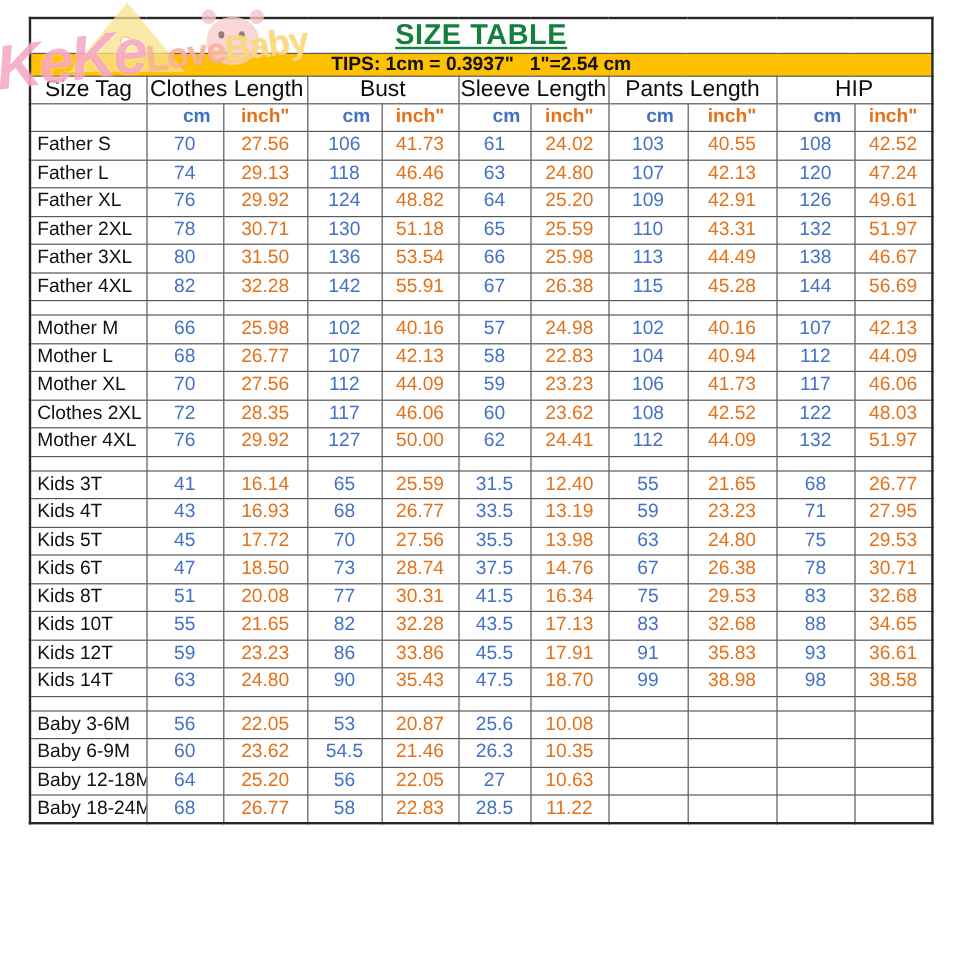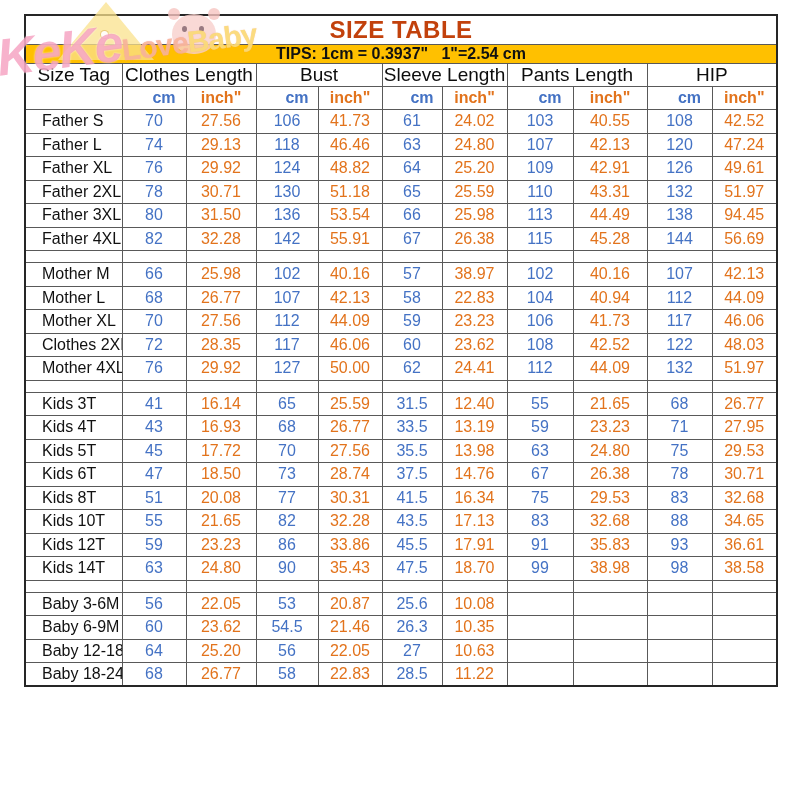--- a/index.html
+++ b/index.html
@@ -20,35 +20,35 @@
     border:2px solid var(--outer);
     background:#fff;
   }
   table.size-table td{
     border:1px solid var(--grid);
     text-align:center;vertical-align:middle;
     font-size:16px;color:#1a1a1a;
     overflow:hidden;white-space:nowrap;
   }
   tr.title-row td{
-    height:28px;font-size:24px;font-weight:bold;color:#c2410c;
-    letter-spacing:0.5px;border-bottom:1px solid var(--grid);
+    height:28px;font-size:24px;font-weight:bold;color:#15803d;
+    letter-spacing:0.5px;border-bottom:1px solid var(--grid);text-decoration:underline;
   }
   tr.tips-row td{
     height:19px;background:var(--tipsbg);
     font-size:16px;font-weight:bold;color:#111;white-space:pre;
   }
   tr.header-row td{
     height:23px;font-size:19px;color:#0d0d0d;font-weight:500;
   }
   tr.units-row td{height:23px;font-weight:bold;font-size:16px;}
   tr.units-row td.cm{color:var(--cm);padding-left:20px;}
   tr.units-row td.inch{color:var(--inch);}
   tbody tr{height:23.5px;}
-  tbody td.tag{text-align:left;padding-left:16px;font-size:16px;color:#111;}
+  tbody td.tag{text-align:left;padding-left:5px;font-size:16px;color:#111;}
   tbody td.cm{color:var(--cm);}
   tbody td.inch{color:var(--inch);}
   tr.spacer{height:12px;}
   tr.spacer td{font-size:1px;line-height:1px;}
 
   
   .watermark{position:absolute;left:0;top:0;width:260px;height:115px;
     z-index:5;pointer-events:none;}
   .wm-triangle{position:absolute;left:58px;top:2px;width:0;height:0;
     border-left:48px solid transparent;border-right:48px solid transparent;
@@ -180,21 +180,21 @@
           <td class="tag">Father 3XL</td>
           <td class="cm">80</td>
           <td class="inch">31.50</td>
           <td class="cm">136</td>
           <td class="inch">53.54</td>
           <td class="cm">66</td>
           <td class="inch">25.98</td>
           <td class="cm">113</td>
           <td class="inch">44.49</td>
           <td class="cm">138</td>
-          <td class="inch">94.45</td>
+          <td class="inch">46.67</td>
         </tr>
         <tr>
           <td class="tag">Father 4XL</td>
           <td class="cm">82</td>
           <td class="inch">32.28</td>
           <td class="cm">142</td>
           <td class="inch">55.91</td>
           <td class="cm">67</td>
           <td class="inch">26.38</td>
           <td class="cm">115</td>
@@ -215,21 +215,21 @@
           <td></td>
           <td></td>
         </tr>
         <tr>
           <td class="tag">Mother M</td>
           <td class="cm">66</td>
           <td class="inch">25.98</td>
           <td class="cm">102</td>
           <td class="inch">40.16</td>
           <td class="cm">57</td>
-          <td class="inch">38.97</td>
+          <td class="inch">24.98</td>
           <td class="cm">102</td>
           <td class="inch">40.16</td>
           <td class="cm">107</td>
           <td class="inch">42.13</td>
         </tr>
         <tr>
           <td class="tag">Mother L</td>
           <td class="cm">68</td>
           <td class="inch">26.77</td>
           <td class="cm">107</td>

